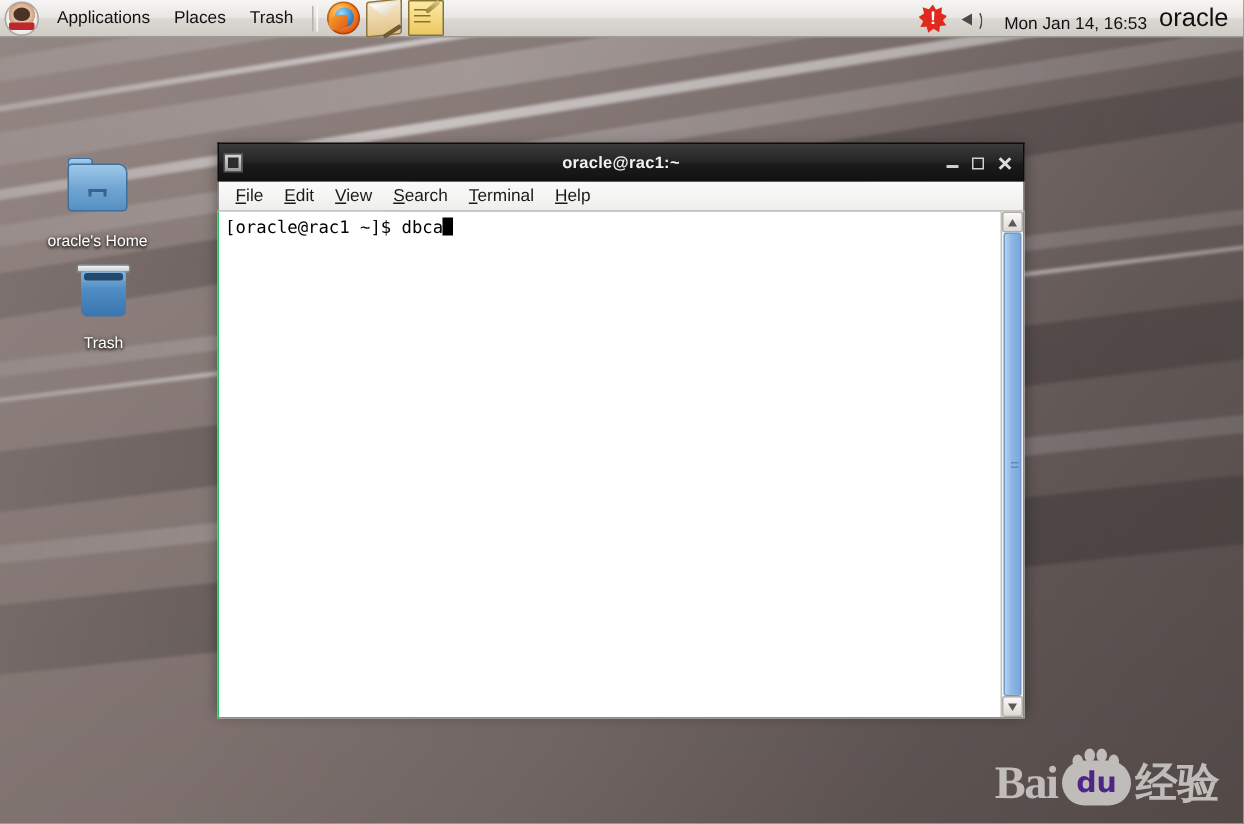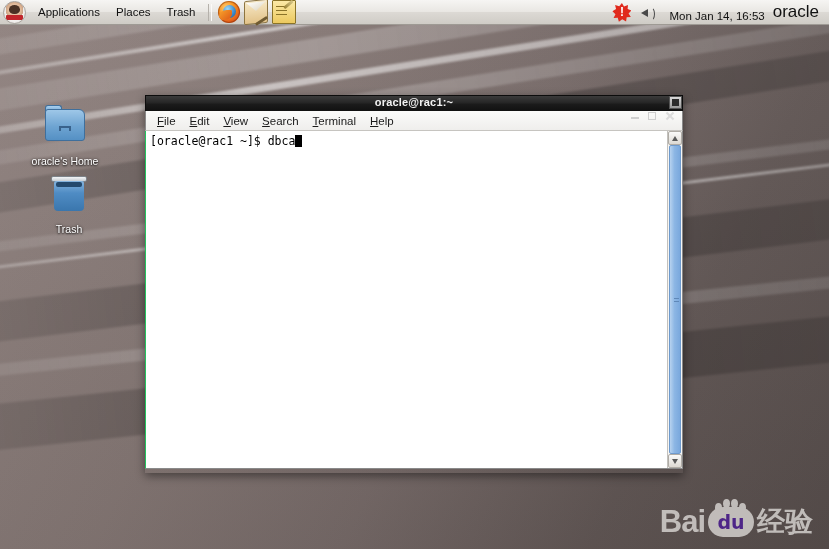--- a/index.html
+++ b/index.html
@@ -366,29 +366,28 @@
   
   #terminal-window {
     position: absolute;
     left: 145px;
     top: 95px;
     width: 538px;
     height: 378px;
     box-shadow: 0 3px 9px rgba(0,0,0,0.45);
   }
   .titlebar {
-    height: 16px;
+    height: 26px;
     background: linear-gradient(180deg, #3b3b3b 0%, #262626 45%, #1b1b1b 55%, #111111 100%);
     border: 1px solid #0c0c0c;
     border-bottom: none;
     display: flex;
-    align-items: flex-end;
-    box-sizing: border-box;
-    position: relative;
-    flex-direction: column;
+    align-items: center;
+    box-sizing: border-box;
+    position: relative;
   }
   .title-icon {
     width: 13px; height: 13px;
     margin-left: 3px;
     background: linear-gradient(180deg, #d8d8d8, #9a9a9a);
     border: 1px solid #555;
     position: relative;
     flex: none;
     box-sizing: border-box;
   }
@@ -565,21 +564,21 @@
     display: flex;
     align-items: center;
     justify-content: center;
     gap: 3px;
   }
   .wm-bai {
     font-size: 31px;
     font-weight: bold;
     letter-spacing: -1px;
     line-height: 34px;
-    font-family: Liberation Sans, sans-serif;
+    font-family: Liberation Serif, serif;
   }
   .wm-badge {
     width: 46px; height: 30px;
     border-radius: 16px;
     background: #d8d5d2;
     color: #4c1d95;
     font-size: 19px;
     font-weight: bold;
     line-height: 30px;
     text-align: center;

